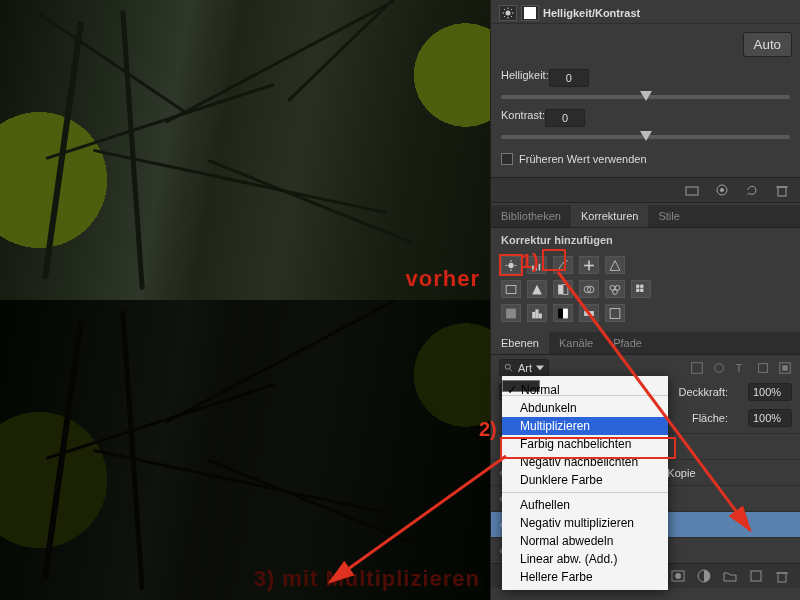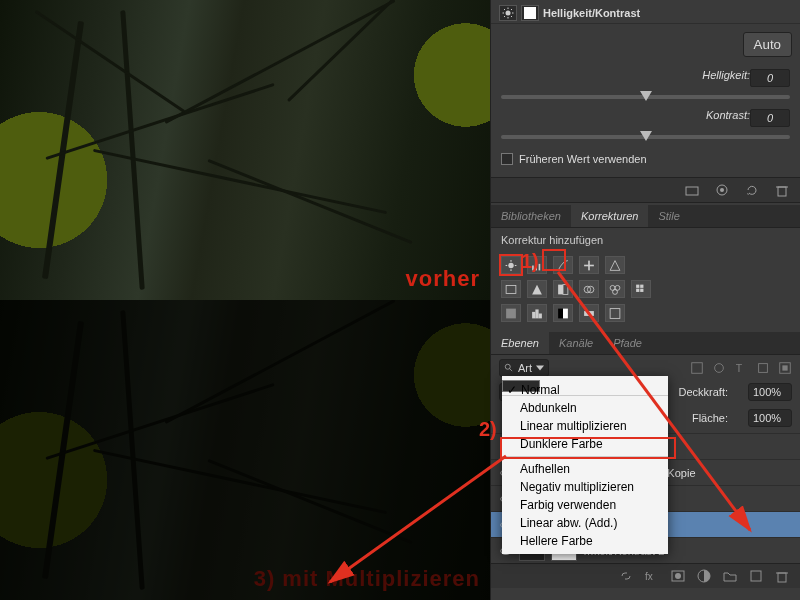--- a/index.html
+++ b/index.html
@@ -24,34 +24,34 @@
   .panel-inner { border-left: 1px solid #222; height: 100%; }
 
   .prop-panel { padding: 2px 0; }
   .prop-hdr { display:flex; align-items:center; height:22px; padding:0 8px; border-bottom:1px solid #2d2d2d; }
   .prop-hdr .ic { width:18px; height:16px; background:#2b2b2b; border:1px solid #555; margin-right:4px; display:flex; align-items:center; justify-content:center; }
   .prop-hdr .ic svg { width:12px; height:12px; }
   .prop-title { font-weight:bold; color:#ddd; }
   .auto-row { display:flex; justify-content:flex-end; padding:8px 8px 4px; }
   .btn-auto { background:#4a4a4a; border:1px solid #222; color:#ddd; padding:4px 10px; border-radius:3px; cursor:pointer; }
   .slider-row { padding: 4px 10px 2px; }
-  .slider-lab { display:flex; justify-content:flex-end; padding: 4px 0; font-style: italic; }
+  .slider-lab { display:flex; justify-content:flex-start; padding: 4px 0; }
   .slider-val { width:40px; background:#2b2b2b; border:1px solid #222; color:#ddd; text-align:center; padding:2px 0; border-radius:2px; }
   .track { height:4px; background:#5a5a5a; border-radius:2px; position:relative; margin-top:4px; }
   .thumb { position:absolute; top:-4px; width:0; height:0; border-left:6px solid transparent; border-right:6px solid transparent; border-top:10px solid #bbb; }
   .chk-row { display:flex; align-items:center; gap:6px; padding:12px 10px; }
   .chk { width:12px; height:12px; background:#2b2b2b; border:1px solid #777; }
 
   .iconbar { display:flex; gap:14px; justify-content:flex-end; padding:4px 10px; border-top:1px solid #222; border-bottom:1px solid #222; background:#333; }
   .iconbar span { width:16px; height:16px; opacity:.7; display:flex; align-items:center; justify-content:center; }
 
-  .tabs { display:flex; background:#2d2d2d; border-bottom:1px solid #222;font-style:italic; }
+  .tabs { display:flex; background:#2d2d2d; border-bottom:1px solid #222; }
   .tab { padding:5px 10px; color:#888; cursor:pointer; }
   .tab.act { color:#ddd; background:#3a3a3a; }
-  .subhdr { padding:6px 10px; font-weight:normal; color:#ccc; }
+  .subhdr { padding:6px 10px; font-weight:bold; color:#ccc; }
 
   .adj-grid { padding:4px 10px; }
   .adj-row { display:flex; gap:6px; margin-bottom:6px; }
   .adj { width:20px; height:18px; background:#4a4a4a; border:1px solid #555; display:flex; align-items:center; justify-content:center; }
   .adj svg { width:14px; height:13px; fill:#ccc; }
   .adj.sel { outline:2px solid #e03020; outline-offset:0; }
 
   .layer-top { display:flex; align-items:center; gap:6px; padding:4px 8px; background:#3a3a3a; }
   .blend-field { display:flex; align-items:center; gap:4px; background:#2b2b2b; border:1px solid #222; padding:2px 4px; border-radius:3px; }
   .mini-inp { background:#2b2b2b; border:1px solid #222; color:#ddd; width:44px; padding:2px 4px; border-radius:3px; }
@@ -436,26 +436,28 @@
         <span><svg viewBox="0 0 16 16">
               <rect x="4" y="5" width="8" height="9" fill="none" stroke="#ccc"></rect>
               <line x1="2" y1="5" x2="14" y2="5" stroke="#ccc"></line>
             </svg></span>
       </div>
 
       <div class="blend-menu" id="blend-menu">
           <div class="item chk" style="position: relative;">Normal</div>
           <div class="sep"></div>
           <div class="item">Abdunkeln</div>
-          <div class="item">Linear multiplizieren</div>
+          <div class="item sel">Multiplizieren</div>
+          <div class="item">Farbig nachbelichten</div>
+          <div class="item">Negativ nachbelichten</div>
           <div class="item">Dunklere Farbe</div>
           <div class="sep"></div>
           <div class="item">Aufhellen</div>
           <div class="item">Negativ multiplizieren</div>
-          <div class="item">Farbig verwenden</div>
+          <div class="item">Normal abwedeln</div>
           <div class="item">Linear abw. (Add.)</div>
           <div class="item">Hellere Farbe</div>
         </div>
     </div>
   </div>
 </div>
 
 <div class="anno" style="left:521px; top:250px;">1)</div>
 <div class="anno" style="left:479px; top:418px;">2)</div>
 <div class="sel-box" style="left:542px; top:249px; width:24px; height:22px;"></div>

